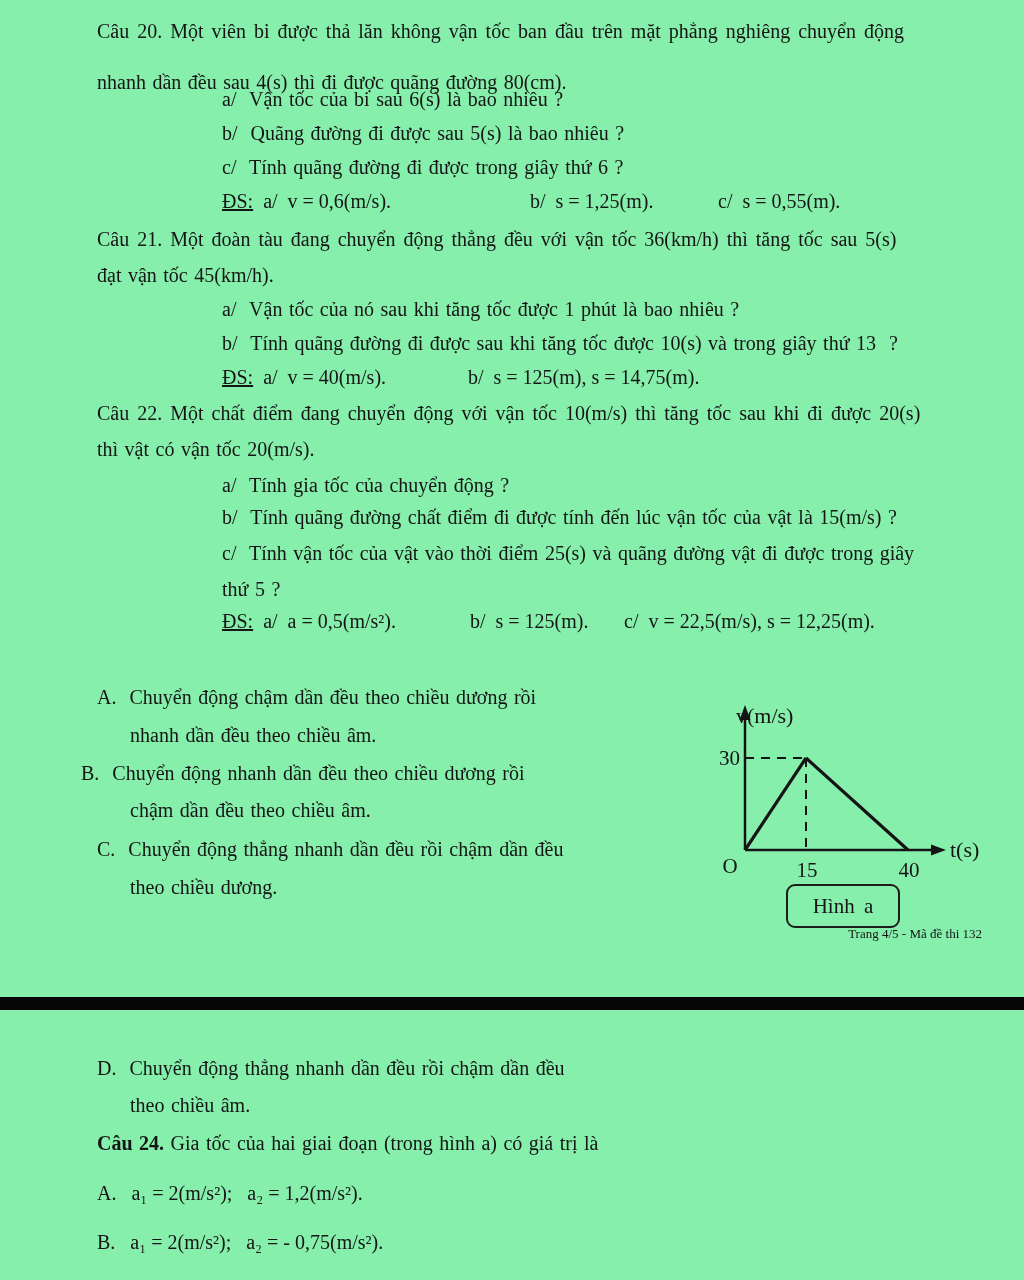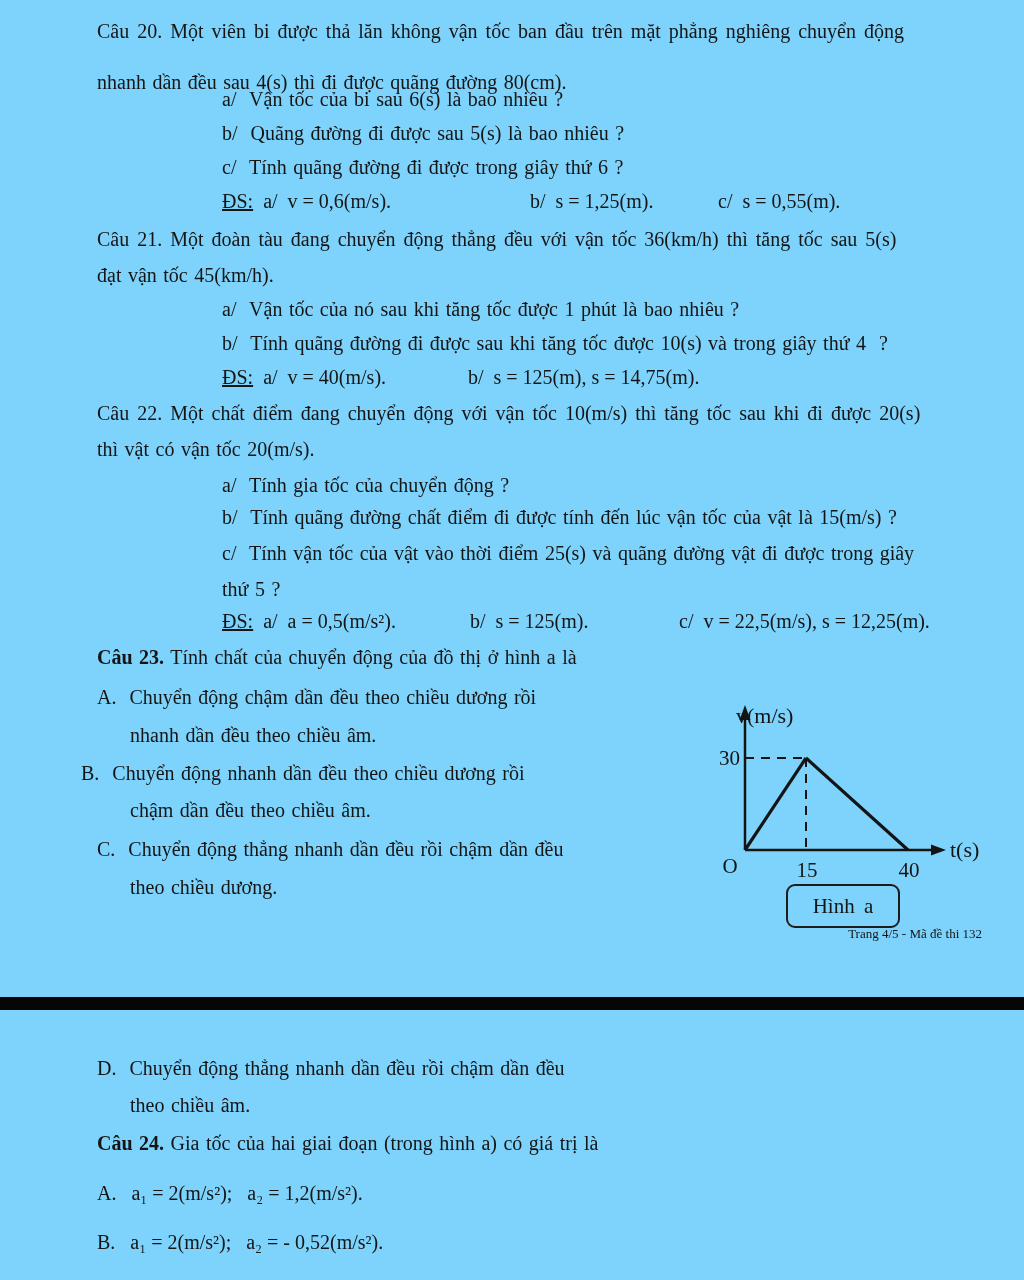--- a/index.html
+++ b/index.html
@@ -1,18 +1,18 @@
 <!DOCTYPE html>
 <html><head>
 <meta charset="utf-8">
 <style>
   html,body { margin:0; padding:0; background:#e8e8e8; }
   .page {
     position:relative; width:1024px; height:1280px; margin:0 auto;
-    background:#7dd3fc; color:#151515;
+    background:#86efac; color:#151515;
     font-family:"Liberation Serif","DejaVu Serif",serif;
     font-size:20px; overflow:hidden;
   }
   .ln { position:absolute; white-space:pre; line-height:1.1; }
   .wide { word-spacing:3px; }
   .mid  { word-spacing:1.5px; }
   .b { font-weight:bold; }
   .u { text-decoration:underline;margin-top:29px; }
   .divider { position:absolute; left:0; top:997px; width:1024px; height:13px; background:#060606; }
   .fig-caption {
@@ -34,35 +34,34 @@
   <div class="ln mid" style="left:222px; top:88px;">a/  Vận tốc của bi sau 6(s) là bao nhiêu ?</div>
   <div class="ln mid" style="left:222px; top:122px;">b/  Quãng đường đi được sau 5(s) là bao nhiêu ?</div>
   <div class="ln mid" style="left:222px; top:156px;">c/  Tính quãng đường đi được trong giây thứ 6 ?</div>
   <div class="ln" style="left:222px; top:190px;"><span class="u">ĐS:</span><span>  a/  v = 0,6(m/s).</span></div>
   <div class="ln" style="left:530px; top:190px;">b/  s = 1,25(m).</div>
   <div class="ln" style="left:718px; top:190px;">c/  s = 0,55(m).</div>
 
   <div class="ln wide" style="left:97px; top:228px;">Câu 21. Một đoàn tàu đang chuyển động thẳng đều với vận tốc 36(km/h) thì tăng tốc sau 5(s)</div>
   <div class="ln mid" style="left:97px; top:264px;">đạt vận tốc 45(km/h).</div>
   <div class="ln mid" style="left:222px; top:298px;">a/  Vận tốc của nó sau khi tăng tốc được 1 phút là bao nhiêu ?</div>
-  <div class="ln mid" style="left:222px; top:332px;">b/  Tính quãng đường đi được sau khi tăng tốc được 10(s) và trong giây thứ 4  ?</div>
+  <div class="ln mid" style="left:222px; top:332px;">b/  Tính quãng đường đi được sau khi tăng tốc được 10(s) và trong giây thứ 13  ?</div>
   <div class="ln" style="left:222px; top:366px;"><span class="u">ĐS:</span><span>  a/  v = 40(m/s).</span></div>
   <div class="ln" style="left:468px; top:366px;">b/  s = 125(m), s = 14,75(m).</div>
 
   <div class="ln wide" style="left:97px; top:402px;text-align:right;">Câu 22. Một chất điểm đang chuyển động với vận tốc 10(m/s) thì tăng tốc sau khi đi được 20(s)</div>
   <div class="ln mid" style="left:97px; top:438px;">thì vật có vận tốc 20(m/s).</div>
   <div class="ln mid" style="left:222px; top:474px;">a/  Tính gia tốc của chuyển động ?</div>
   <div class="ln mid" style="left:222px; top:506px;">b/  Tính quãng đường chất điểm đi được tính đến lúc vận tốc của vật là 15(m/s) ?</div>
   <div class="ln mid" style="left:222px; top:542px;">c/  Tính vận tốc của vật vào thời điểm 25(s) và quãng đường vật đi được trong giây</div>
   <div class="ln mid" style="left:222px; top:578px;">thứ 5 ?</div>
   <div class="ln" style="left:222px; top:610px;"><span class="u">ĐS:</span><span>  a/  a = 0,5(m/s²).</span></div>
   <div class="ln" style="left:470px; top:610px;">b/  s = 125(m).</div>
-  <div class="ln" style="left:679px; top:610px;">c/  v = 22,5(m/s), s = 12,25(m).</div>
+  <div class="ln" style="left:624px; top:610px;">c/  v = 22,5(m/s), s = 12,25(m).</div>
 
-  <div class="ln mid" style="left:97px; top:646px;"><span class="b">Câu 23.</span><span> Tính chất của chuyển động của đồ thị ở hình a là</span></div>
   <div class="ln mid" style="left:130px; top:724px;">nhanh dần đều theo chiều âm.</div>
   <div class="ln mid" style="left:97px; top:686px;">A.  Chuyển động chậm dần đều theo chiều dương rồi</div>
   <div class="ln mid" style="left:81px; top:762px;">B.  Chuyển động nhanh dần đều theo chiều dương rồi</div>
   <div class="ln mid" style="left:130px; top:799px;">chậm dần đều theo chiều âm.</div>
   <div class="ln mid" style="left:97px; top:838px;">C.  Chuyển động thẳng nhanh dần đều rồi chậm dần đều</div>
   <div class="ln mid" style="left:130px; top:876px;">theo chiều dương.</div>
 
   <svg style="position:absolute; left:688px; top:697px;" width="330" height="240" viewBox="0 0 330 240">
 
     <line x1="57" y1="153" x2="57" y2="18" stroke="#141414" stroke-width="2.5"></line>
@@ -90,15 +89,15 @@
     </div>
 
   <div class="footer">Trang 4/5 - Mã đề thi 132</div>
 
   <div class="divider"></div>
 
   <div class="ln mid" style="left:97px; top:1057px;">D.  Chuyển động thẳng nhanh dần đều rồi chậm dần đều</div>
   <div class="ln mid" style="left:130px; top:1094px;">theo chiều âm.</div>
   <div class="ln mid" style="left:97px; top:1132px;"><span class="b">Câu 24.</span><span> Gia tốc của hai giai đoạn (trong hình a) có giá trị là</span></div>
   <div class="ln" style="left:97px; top:1182px;text-align:right;">A.   a₁ = 2(m/s²);   a₂ = 1,2(m/s²).</div>
-  <div class="ln" style="left:97px; top:1231px;">B.   a₁ = 2(m/s²);   a₂ = - 0,52(m/s²).</div>
+  <div class="ln" style="left:97px; top:1231px;">B.   a₁ = 2(m/s²);   a₂ = - 0,75(m/s²).</div>
 
 </div>
 
 </body></html>

